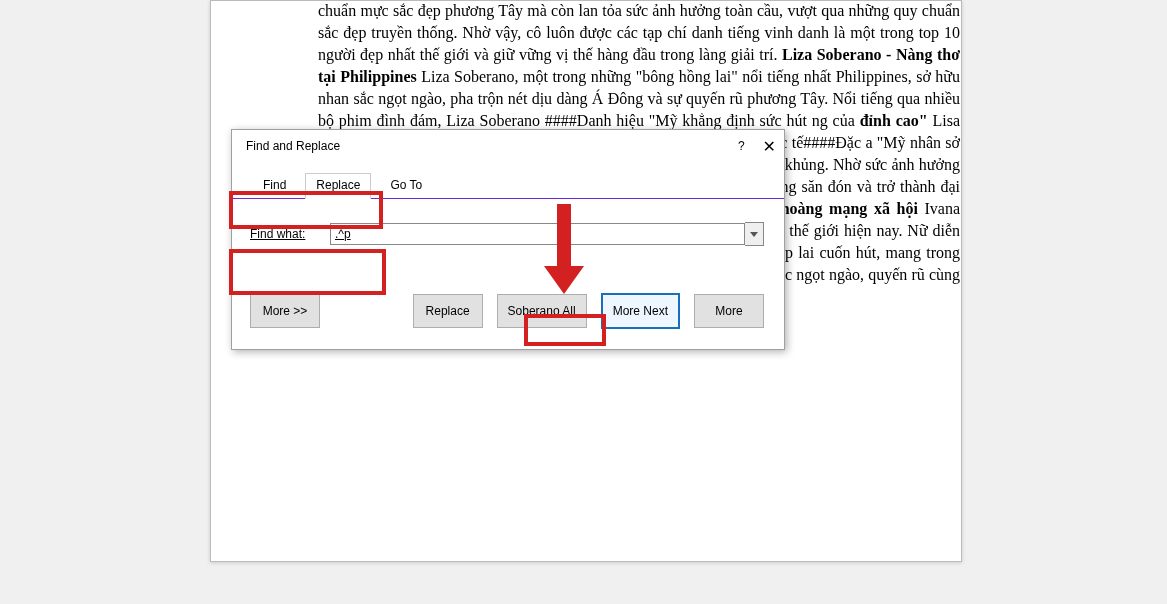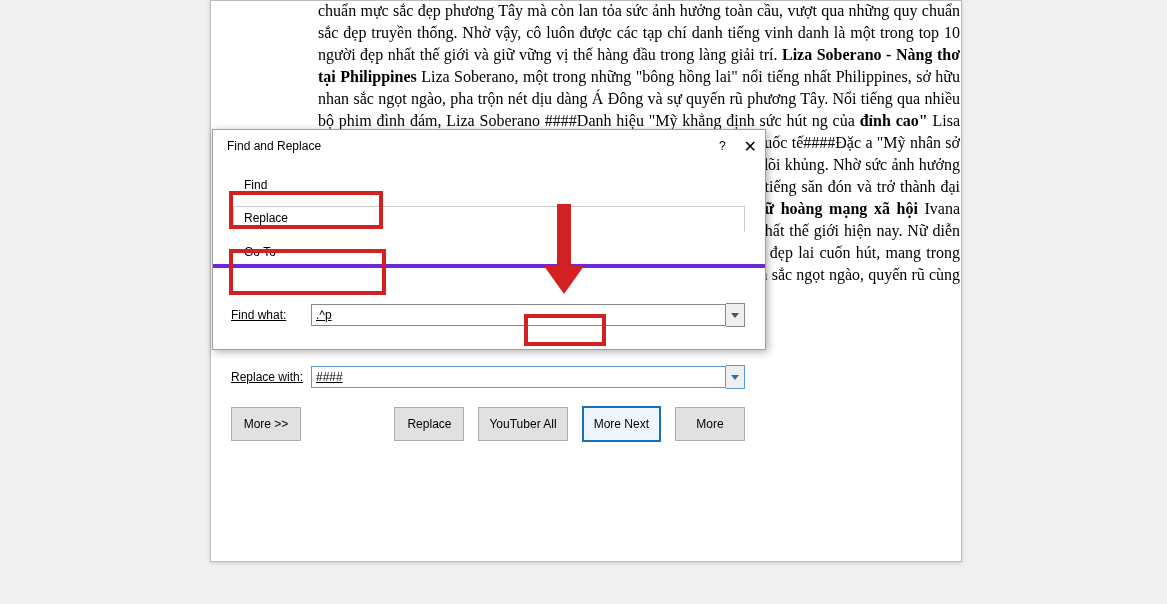--- a/index.html
+++ b/index.html
@@ -31,21 +31,21 @@
     font-size: 16px;
     line-height: 22px;
     color: #000;
     text-align: justify;
     word-break: break-word;
   }
   .doc-text p { margin: 0; }
   
   .dialog {
     position: absolute;
-    left: 212px;
+    left: 231px;
     top: 129px;
     width: 552px;
     height: 219px;
     background: #ffffff;
     border: 1px solid #a0a0a0;
     box-shadow: 2px 2px 8px rgba(0,0,0,0.3);
     font-family: "Segoe UI", Arial, sans-serif;
     font-size: 12px;
     color: #000;
   }
@@ -56,23 +56,22 @@
     padding: 4px 8px 0 14px;
     height: 24px;
   }
   .dialog-controls { display: flex; gap: 18px; align-items: center; }
   .dialog-close { font-size: 16px; cursor: pointer; }
   .dialog-help { font-size: 12px; cursor: pointer; }
   .tabs {
     display: flex;
     gap: 8px;
     padding: 14px 20px 0 20px;
-    border-bottom: 4px solid #6d28d9;
-    margin-bottom: 32px;
-    flex-direction: column;
+    border-bottom: 1px solid #6d28d9;
+    margin-bottom: 20px;
   }
   .tab {
     padding: 4px 10px 6px 10px;
     cursor: pointer;
     position: relative;
     top: 1px;
     border: 1px solid transparent;
     border-bottom: none;
   }
   .tab.active {
@@ -194,33 +193,26 @@
   <div class="field-row">
     <span class="field-label">Find what:</span>
     <input class="field-input" type="text" value=".^p" style="">
     <div class="dropdown-btn">
         <div class="chev-down"></div>
       </div>
   </div>
 
   <div class="spacer-row"></div>
 
-  <div class="field-row">
-    <span class="field-label">Replace with:</span>
-    <input class="field-input" style="border-color: rgb(91, 155, 213);" type="text" value="####">
-    <div class="dropdown-btn blue">
-        <div class="chev-down" style="border-top-color:#2f6fb0"></div>
-      </div>
-  </div>
 
   <div class="button-row">
     <button class="btn">More &gt;&gt;</button>
     <div class="gap-grow"></div>
     <button class="btn">Replace</button>
-    <button class="btn">YouTuber All</button>
+    <button class="btn">Soberano All</button>
     <button class="btn primary">More Next</button>
     <button class="btn">More</button>
   </div>
 </div>
 
 <div class="red-box" style="left:229px; top:191px; width:146px; height:30px;"></div>
 <div class="red-box" style="left:229px; top:249px; width:149px; height:38px;"></div>
 <div class="red-box" style="left:524px; top:314px; width:74px; height:24px;"></div>
 
 <div class="arrow" style="left:544px; top:204px;">

